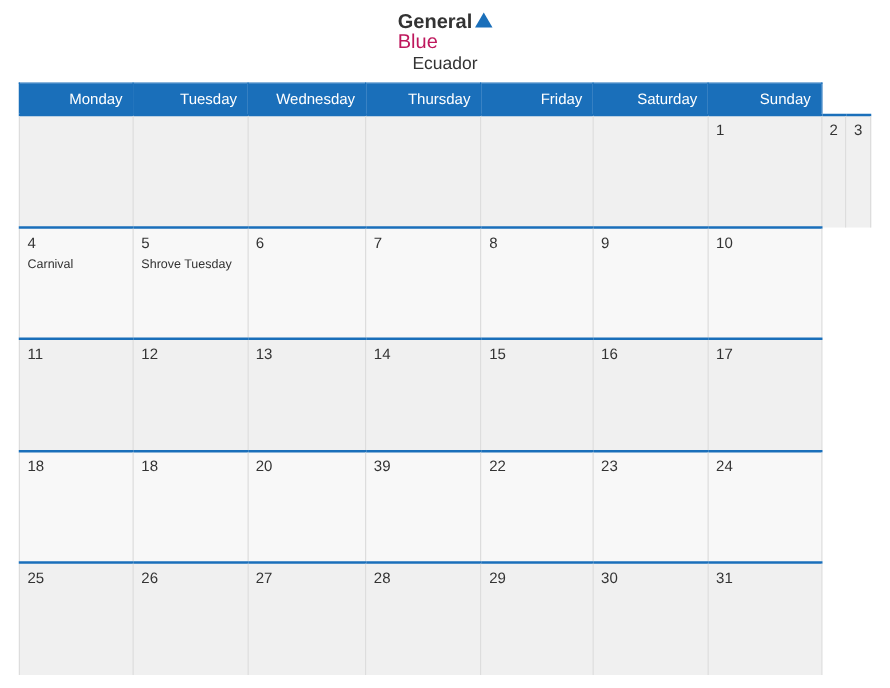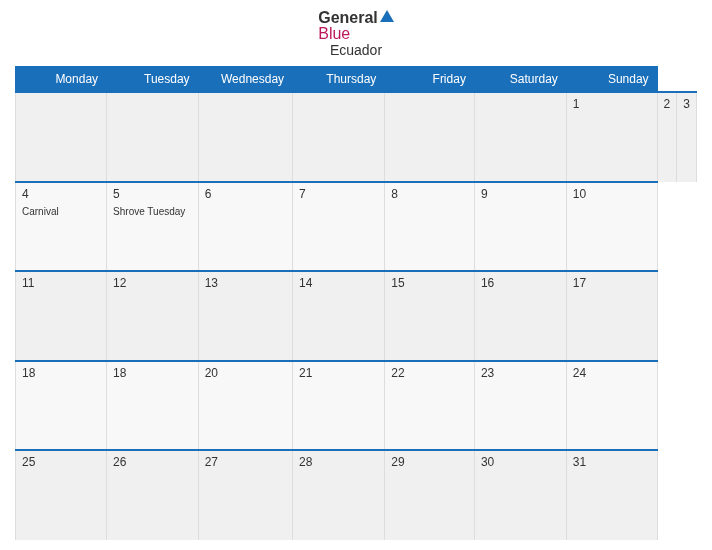--- a/index.html
+++ b/index.html
@@ -208,21 +208,21 @@
           <td>
             <span class="day-number">18</span>
           </td>
           <td>
             <span class="day-number">18</span>
           </td>
           <td>
             <span class="day-number">20</span>
           </td>
           <td>
-            <span class="day-number">21</span>
+            <span class="day-number">39</span>
           </td>
           <td>
             <span class="day-number">22</span>
           </td>
           <td>
             <span class="day-number">23</span>
           </td>
           <td>
             <span class="day-number">24</span>
           </td>

